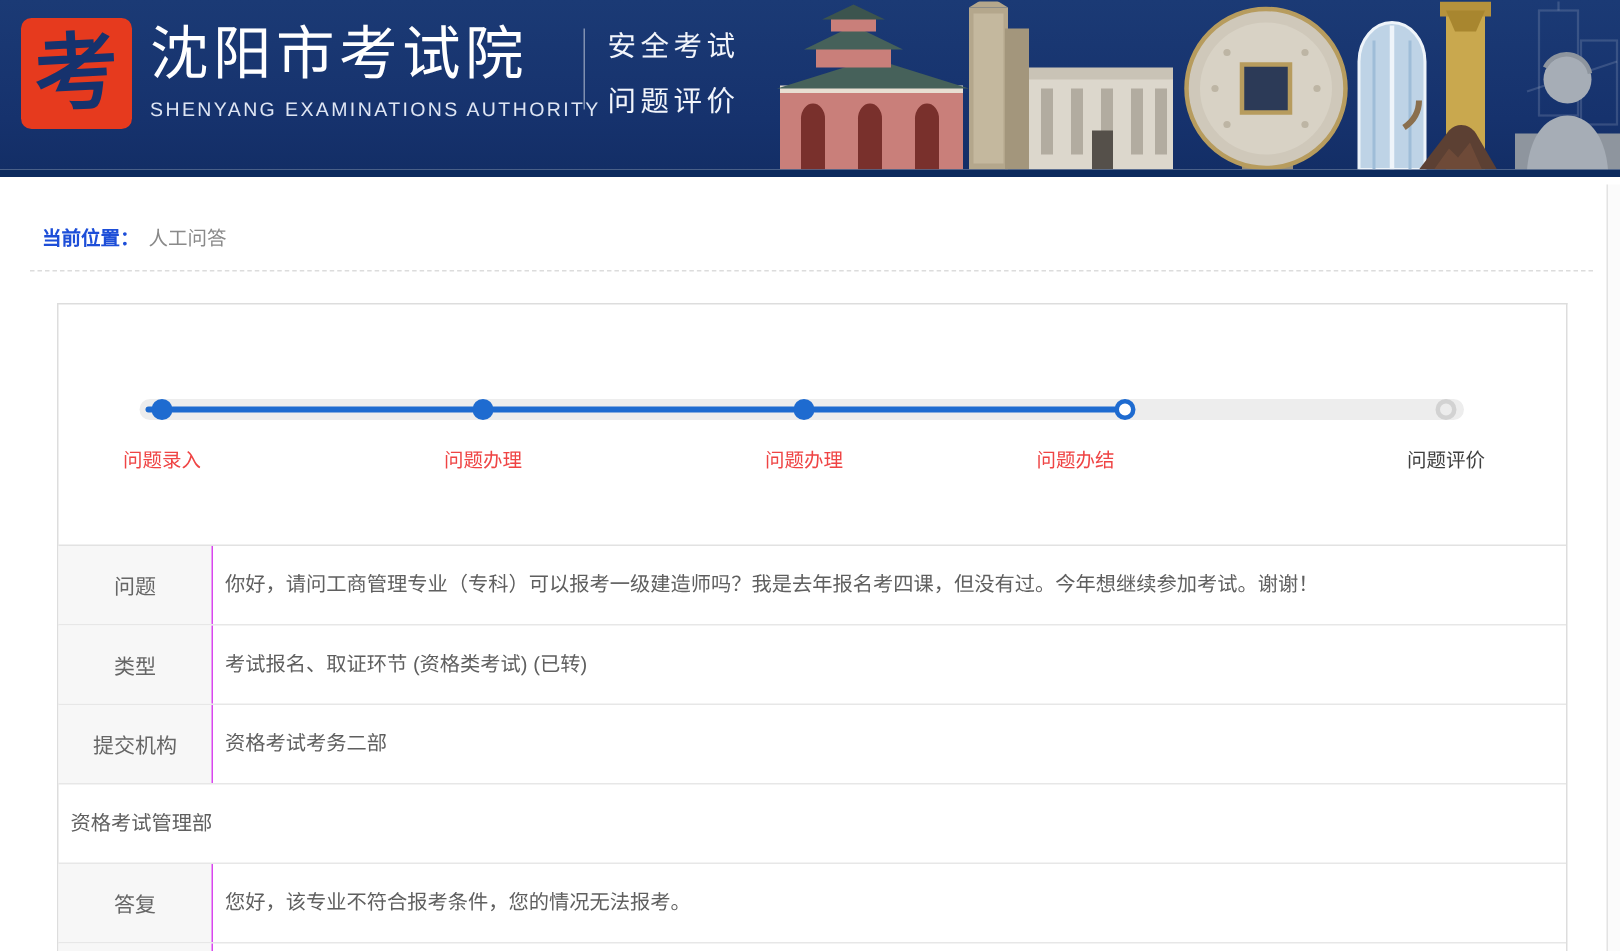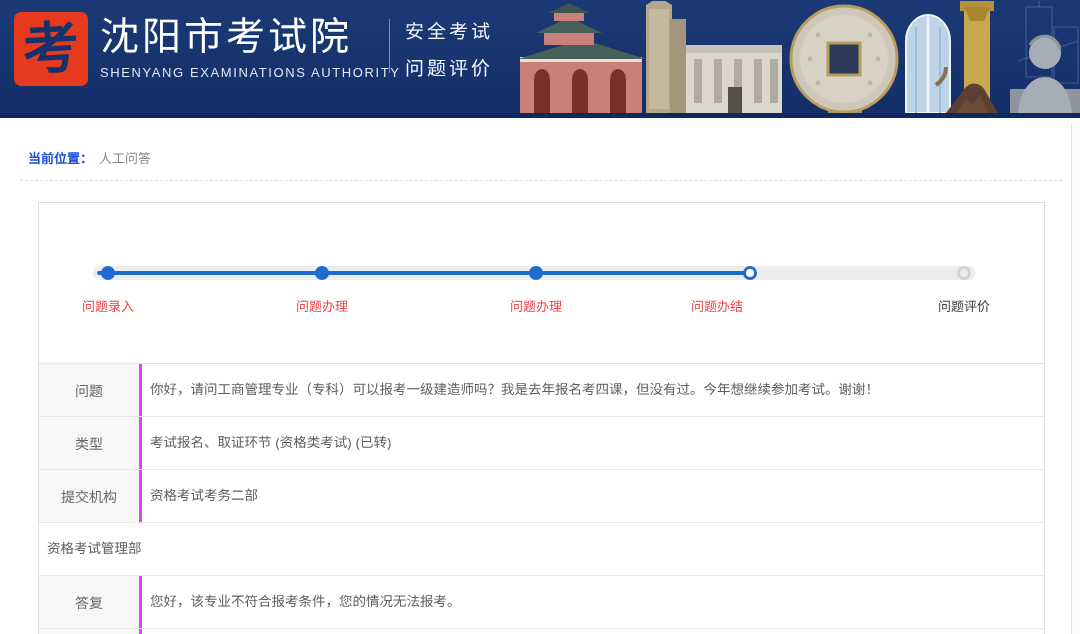--- a/index.html
+++ b/index.html
@@ -44,21 +44,21 @@
   .step-dot.pending   { background:#ececec; border:3px solid #d2d2d2; }
   .step-label { position:absolute; top:93px; width:120px; margin-left:-60px; text-align:center;
                 font-size:13px; color:#ef4444; }
   .step-label.pending { color:#404040; }
 
   
   .detail-table { border-top:1px solid #e2e2e2; }
   .detail-row { display:flex; align-items:center; height:53px; border-bottom:1px solid #e7e7e7; }
   .detail-row:last-child { border-bottom:none; }
   .detail-label { flex:0 0 103px; align-self:stretch; display:flex; align-items:center; justify-content:center;
-                  background:#f7f7f7; border-right:3px solid #d946ef; font-size:14px; color:#666; }
+                  background:#f7f7f7; border-right:1px solid #d946ef; font-size:14px; color:#666; }
   .detail-value { flex:1; padding-left:8px; font-size:13.5px; color:#5f5f5f; line-height:1.5;
                   white-space:nowrap; overflow:hidden; }
   .detail-row.stub { height:5px; border-bottom:none; }
   .detail-row.stub .detail-label { font-size:0; }
 
   
   .scrollbar-track { position:absolute; right:0; top:123px; width:9px; height:511px;
                      background:#fbfbfb; border-left:1px solid #e3e3e3; }
 </style>
 </head>

